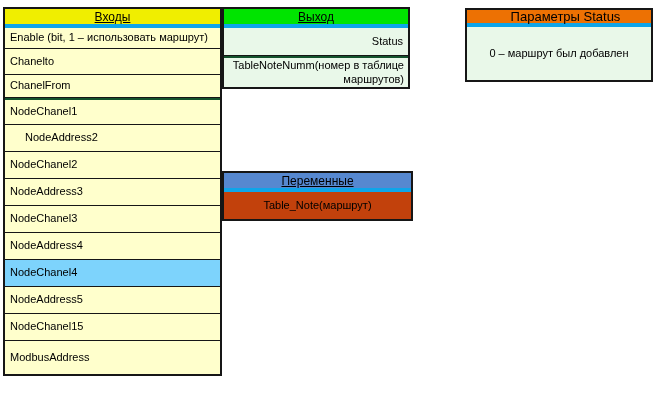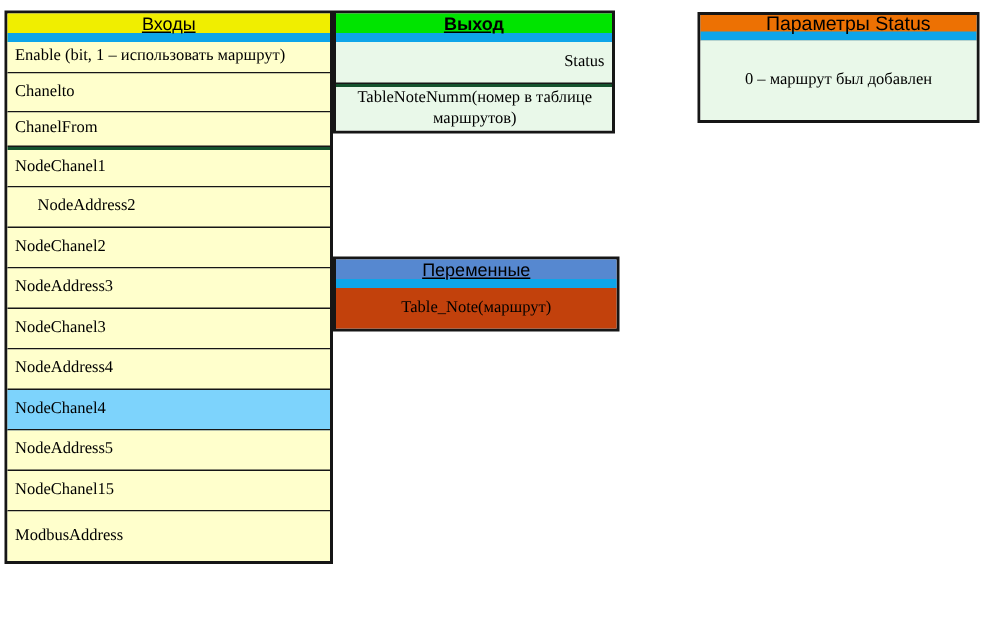--- a/index.html
+++ b/index.html
@@ -17,38 +17,37 @@
     box-sizing: border-box;
     border: 2px solid #161616;
     background: #ffffff;
   }
   .hdr {
     display: flex;
     align-items: center;
     justify-content: center;
     box-sizing: border-box;
     height: 19px;
-    border-bottom: 6px solid #0ea5e9;
+    border-bottom: 4px solid #0ea5e9;
     font-size: 12px;
   }
   .hdr .hdr-text { text-decoration: underline; }
   .hdr.no-underline .hdr-text { text-decoration: none; }
   .row {
     display: flex;
     align-items: center;
     box-sizing: border-box;
     padding: 0 5px;
     border-bottom: 1px solid #161616;
     font-size: 11px;
     line-height: 1.25;
-    font-family: Liberation Serif, serif;
   }
   .row:last-child { border-bottom: none; }
   .row.sep-top { border-top: 2px solid #14532d; }
-  .row.align-right { justify-content: flex-end; text-align: center; }
+  .row.align-right { justify-content: flex-end; text-align: right; }
   .row.align-center { justify-content: center; text-align: center; }
 
   
   #inputs { left: 3px; top: 7px; width: 219px; }
   #inputs .row { height: 27px; }
   #inputs .row.h21 { height: 21px; }
   #inputs .row.h23 { height: 23px; }
   #inputs .row.h26 { height: 26px; }
   #inputs .row.h22 { height: 22px; }
   #inputs .row.h33 { height: 33px; }
@@ -85,21 +84,21 @@
     <div class="row" style="background-color: rgb(255, 255, 204);">NodeAddress3</div>
     <div class="row" style="background-color: rgb(255, 255, 204);">NodeChanel3</div>
     <div class="row" style="background-color: rgb(255, 255, 204);">NodeAddress4</div>
     <div class="row" style="background-color: #7dd3fc;">NodeChanel4</div>
     <div class="row" style="background-color: rgb(255, 255, 204);">NodeAddress5</div>
     <div class="row" style="background-color: rgb(255, 255, 204);">NodeChanel15</div>
     <div class="row h33" style="background-color: rgb(255, 255, 204);">ModbusAddress</div>
   </div>
 
   <div class="tbl" id="output">
-    <div class="hdr" style="background-color: rgb(0, 228, 0); font-weight: bold;">
+    <div class="hdr" style="background-color: rgb(0, 228, 0);">
       <span class="hdr-text">Выход</span>
     </div>
     <div class="row row-status align-right" style="background-color: rgb(233, 248, 233);">Status</div>
     <div class="row row-tablenote sep-top align-right" style="background-color: rgb(233, 248, 233);">TableNoteNumm(номер в таблице маршрутов)</div>
   </div>
 
   <div class="tbl" id="variables">
     <div class="hdr" style="background-color: rgb(86, 136, 208);">
       <span class="hdr-text">Переменные</span>
     </div>

